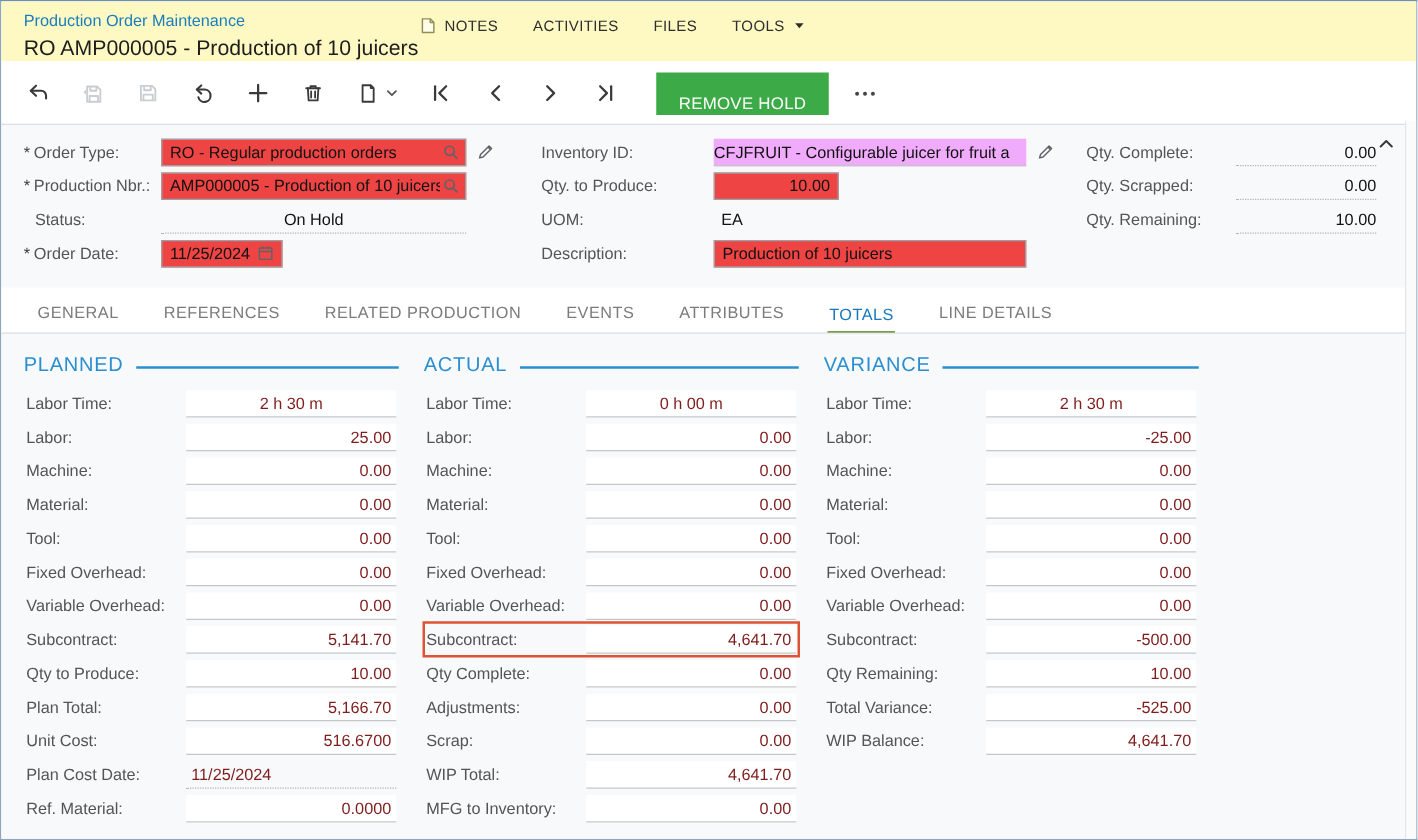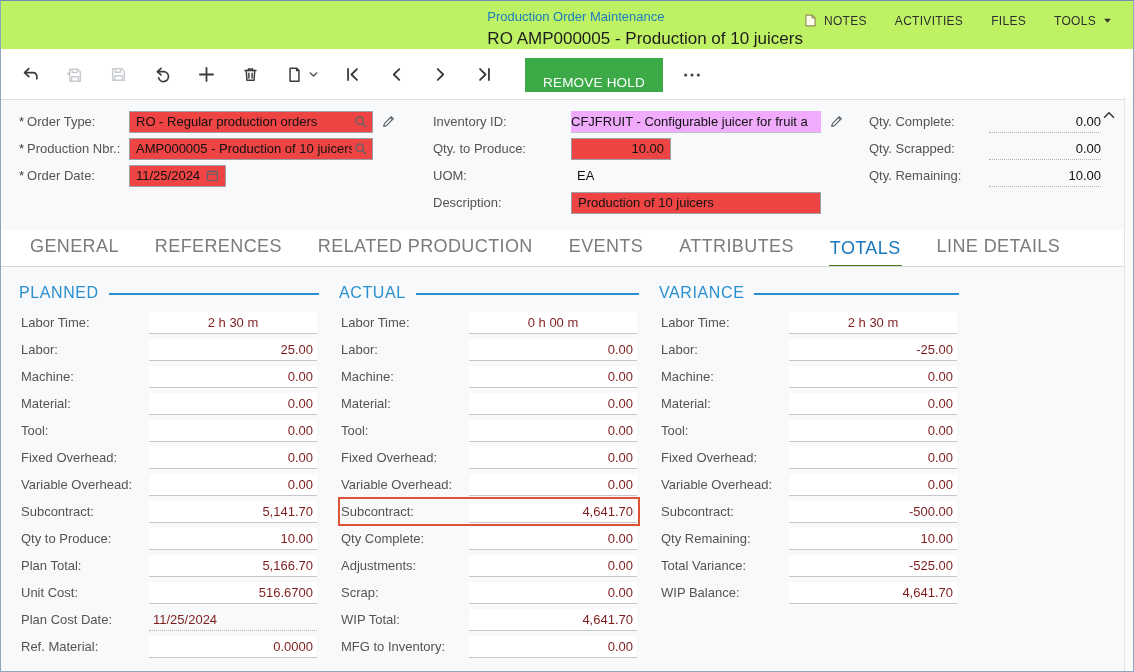--- a/index.html
+++ b/index.html
@@ -12,21 +12,21 @@
   }
   .page {
     width: 1134px; height: 672px;
     background: #ffffff;
     border: 1px solid #8fa6bd;
     border-top-color: #6d8fb3;
     position: relative;
     overflow: hidden;
   }
   
-  .hdr { display:flex; justify-content:flex-end; align-items:flex-start; padding:8px 20px 0 18px; background:#bef264; }
+  .hdr { display:flex; justify-content:flex-start; align-items:flex-start; padding:8px 20px 0 18px; background:#fef9c3; }
   .breadcrumb { color:#1a7dbe; font-size:13px; cursor:pointer; }
   .page-title { font-size:17px; color:#1d1d1d; margin-top:5px; }
   .hdr-actions { display:flex; gap:28px; align-items:center; padding-top:4px; }
   .hdr-action { display:flex; align-items:center; gap:6px; background:none; border:none; padding:0;
     font-family:inherit; font-size:12px; letter-spacing:.3px; color:#2e2e2e; font-weight:500; cursor:pointer; }
   .hdr-action .ha-icon { display:flex; align-items:center; }
   
   .toolbar { display:flex; align-items:center; padding:7px 10px 7px 12px; background:#fff; }
   .tbtn { width:34px; height:30px; display:flex; align-items:center; justify-content:center;
     background:none; border:none; padding:0; color:#3a3a3a; cursor:pointer; margin-right:10px; }
@@ -56,21 +56,21 @@
     white-space:nowrap; overflow:hidden; color:#111; }
   .qtybox { width:100px; }
   .qtybox input { text-align:right; padding-right:6px; }
   .descbox { width:250px; padding:0 6px; }
   .plain-val { color:#111; }
   .scol3 .sval { width:112px; text-align:right; height:22px; line-height:21px; border-bottom:1px dotted #b5b5b5; color:#111; }
   .collapse-btn { position:absolute; top:5px; right:14px; background:none; border:none; padding:2px; cursor:pointer; }
   
   .tabs { display:flex; gap:34px; align-items:flex-end; height:37px; padding-left:28px;
     background:#fff; border-bottom:1px solid #d6d8da; }
-  .tab { padding:0 1px 9px; font-size:18px; letter-spacing:.4px; color:#7b7b7b; cursor:pointer; white-space:nowrap; }
+  .tab { padding:0 1px 9px; font-size:13px; letter-spacing:.4px; color:#7b7b7b; cursor:pointer; white-space:nowrap; }
   .tab.active { color:#1878be; font-weight:500; border-bottom:1px solid #4d7c0f; padding-bottom:6px; }
   
   .totals { display:flex; gap:20px; padding:15px 0 0 18px; background:#f8f9fa; height:405px; }
   .tsection { width:300px; }
   .sec-head { display:flex; align-items:center; height:22px; margin-bottom:5px; }
   .sec-title { color:#2a8fd0; font-size:16px; letter-spacing:.6px; }
   .sec-line { flex:1; border-top:2px solid #2a8fd0; margin-left:10px; margin-top:2px; }
   .trow { display:flex; align-items:center; height:27px; padding:0 2px; }
   .tlabel { width:128px; color:#545454; flex-shrink:0; }
   .tfield { flex:1; text-align:right; height:22px; line-height:21px; padding:0 4px;
@@ -272,20 +272,24 @@
             <span style="display:flex">
                 <svg width="15" height="15" viewBox="0 0 18 18" fill="none" stroke="#5f6368" stroke-width="1.6" stroke-linecap="round">
                   <circle cx="8" cy="8" r="4.4"></circle>
                   <path d="M11.4 11.4 15 15"></path>
                 </svg>
               </span>
           </button>
         </span>
       </div>
       <div class="srow">
+        <span class="slabel"><span style="margin-left:9px">Status:</span></span>
+        <span class="status-val">On Hold</span>
+      </div>
+      <div class="srow">
         <span class="slabel"><span class="req-mark">*</span><span>Order Date:</span></span>
         <span class="databox datebox">
           <input value="11/25/2024" style="">
           <button class="icon-btn">
             <span style="display:flex">
                 <svg width="15" height="15" viewBox="0 0 18 18" fill="none" stroke="#5f6368" stroke-width="1.4">
                   <rect x="3" y="4" width="12" height="11" rx="1"></rect>
                   <path d="M3 7.5h12M6.3 2.7V5M11.7 2.7V5"></path>
                 </svg>
               </span>

